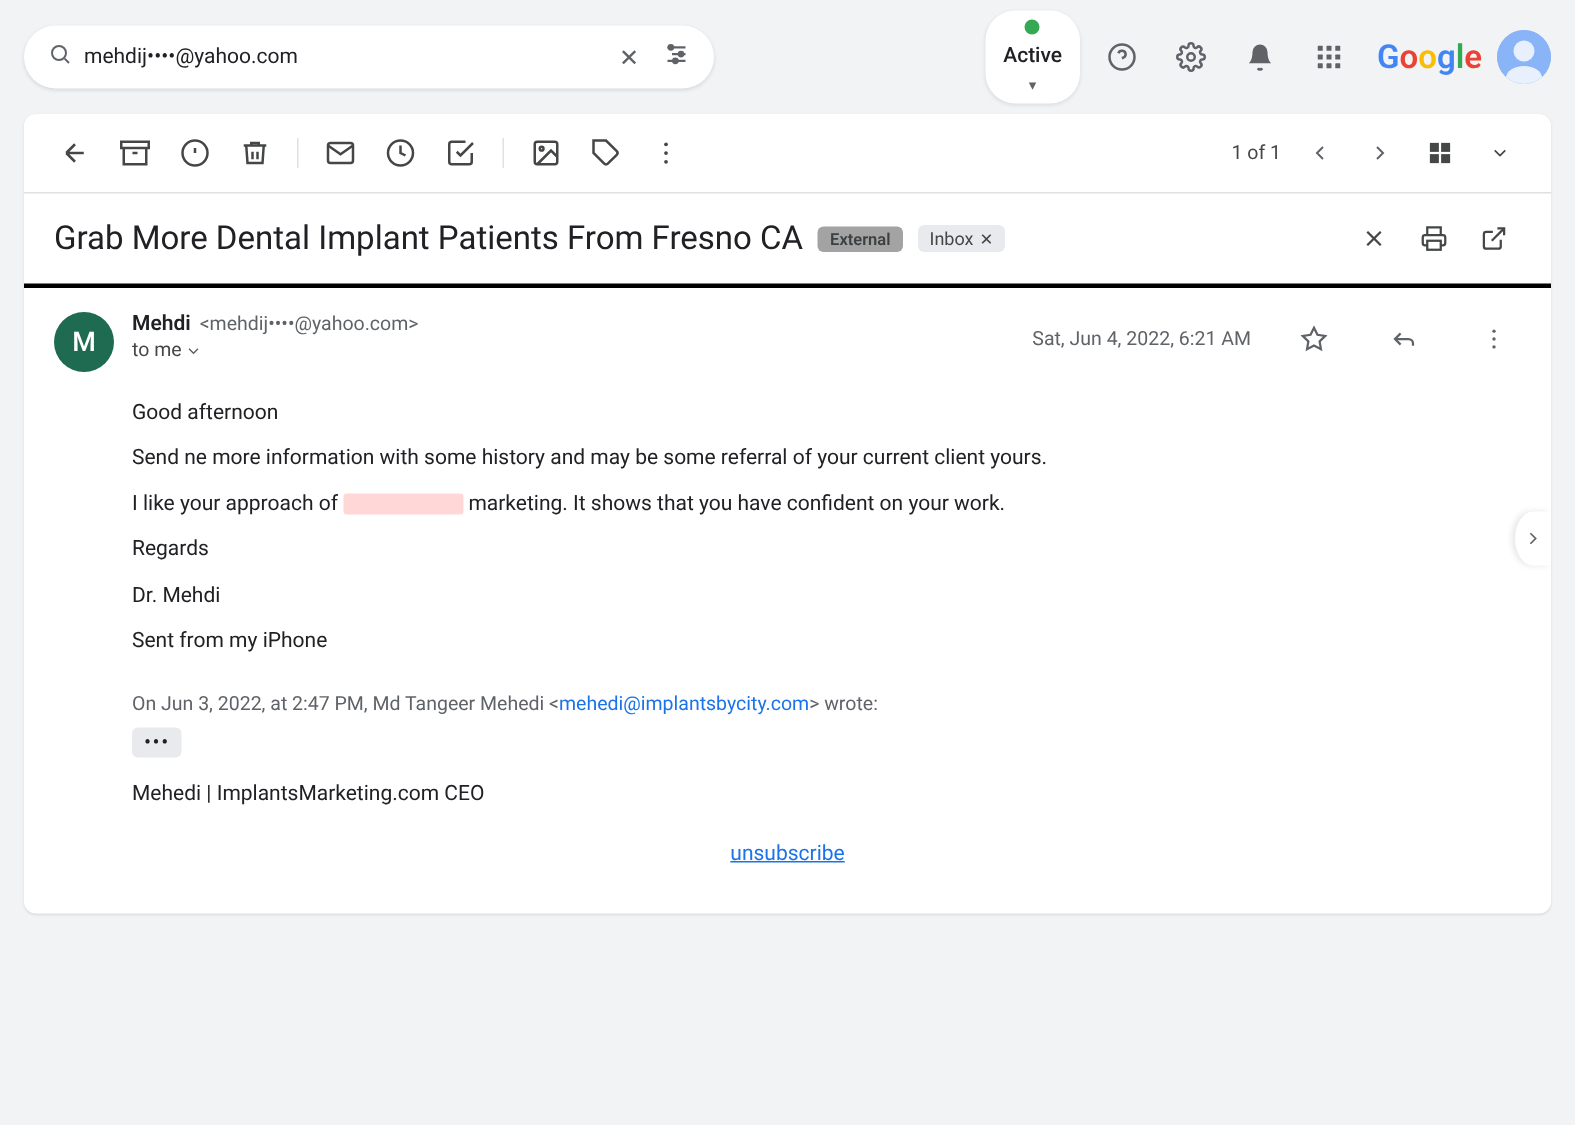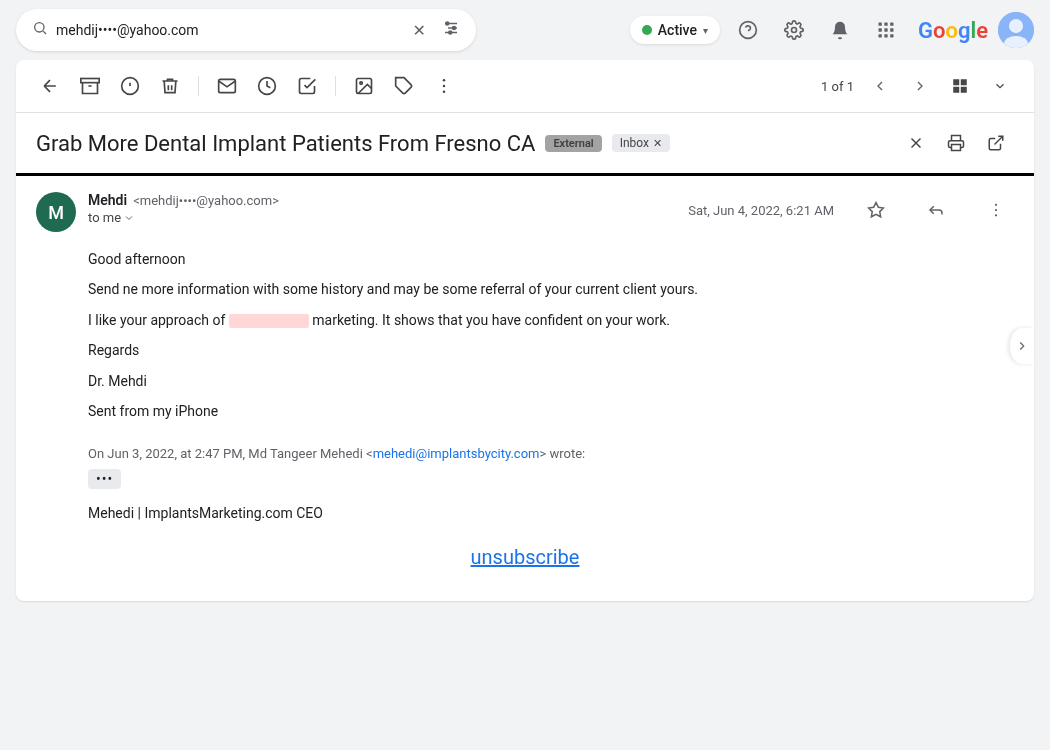--- a/index.html
+++ b/index.html
@@ -11,21 +11,21 @@
       color: #202124;
     }
 
     
     .browser-bar {
       background: #f1f3f4;
       padding: 10px 16px;
       display: flex;
       align-items: center;
       gap: 10px;
-      height: 60px;
+      height: 76px;
     }
 
     .search-bar {
       display: flex;
       align-items: center;
       background: #fff;
       border-radius: 24px;
       padding: 8px 16px;
       flex: 0 0 460px;
       gap: 8px;
@@ -63,20 +63,21 @@
       display: flex;
       align-items: center;
       gap: 6px;
       background: #fff;
       border-radius: 20px;
       padding: 6px 12px;
       font-size: 14px;
       font-weight: 500;
       cursor: pointer;
       box-shadow: 0 1px 3px rgba(0,0,0,0.1);
+      flex-direction: column;
     }
 
     .status-dot {
       width: 10px;
       height: 10px;
       border-radius: 50%;
       background: #34a853;
     }
 
     .status-chevron {
@@ -330,21 +331,21 @@
     }
 
     .unsubscribe-row {
       text-align: center;
       margin-top: 24px;
       padding-bottom: 16px;
     }
 
     .unsubscribe-link {
       color: #1a73e8;
-      font-size: 20px;
+      font-size: 14px;
       text-decoration: underline;
       cursor: pointer;
     }
 
     .side-arrow {
       position: absolute;
       right: 0;
       top: 50%;
       transform: translateY(-50%);
       background: #fff;

